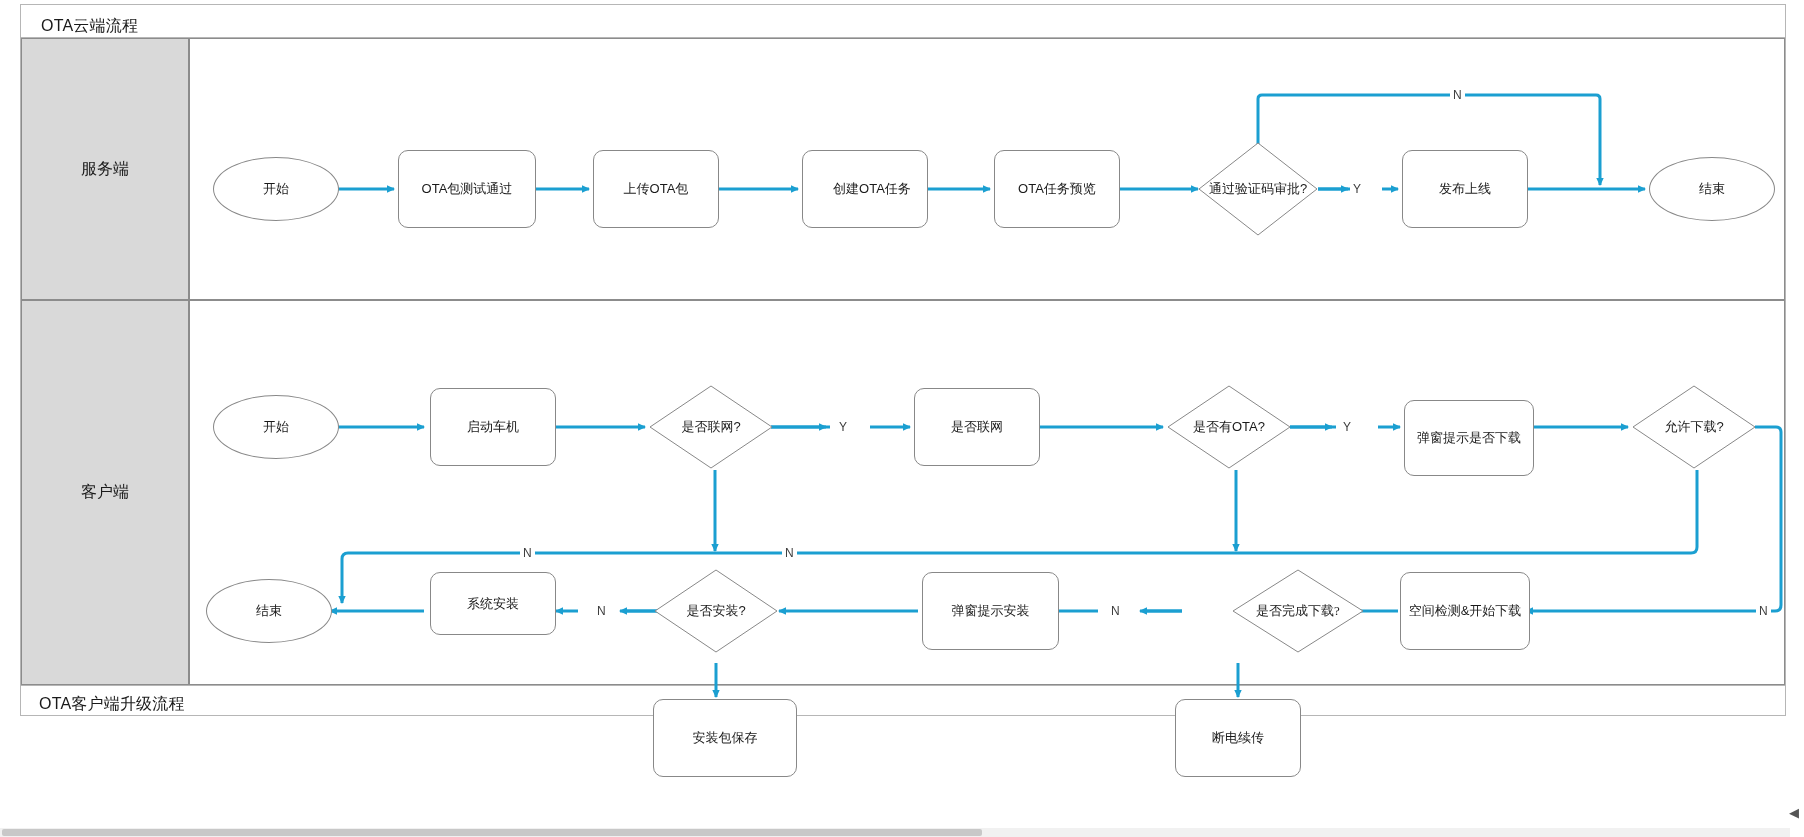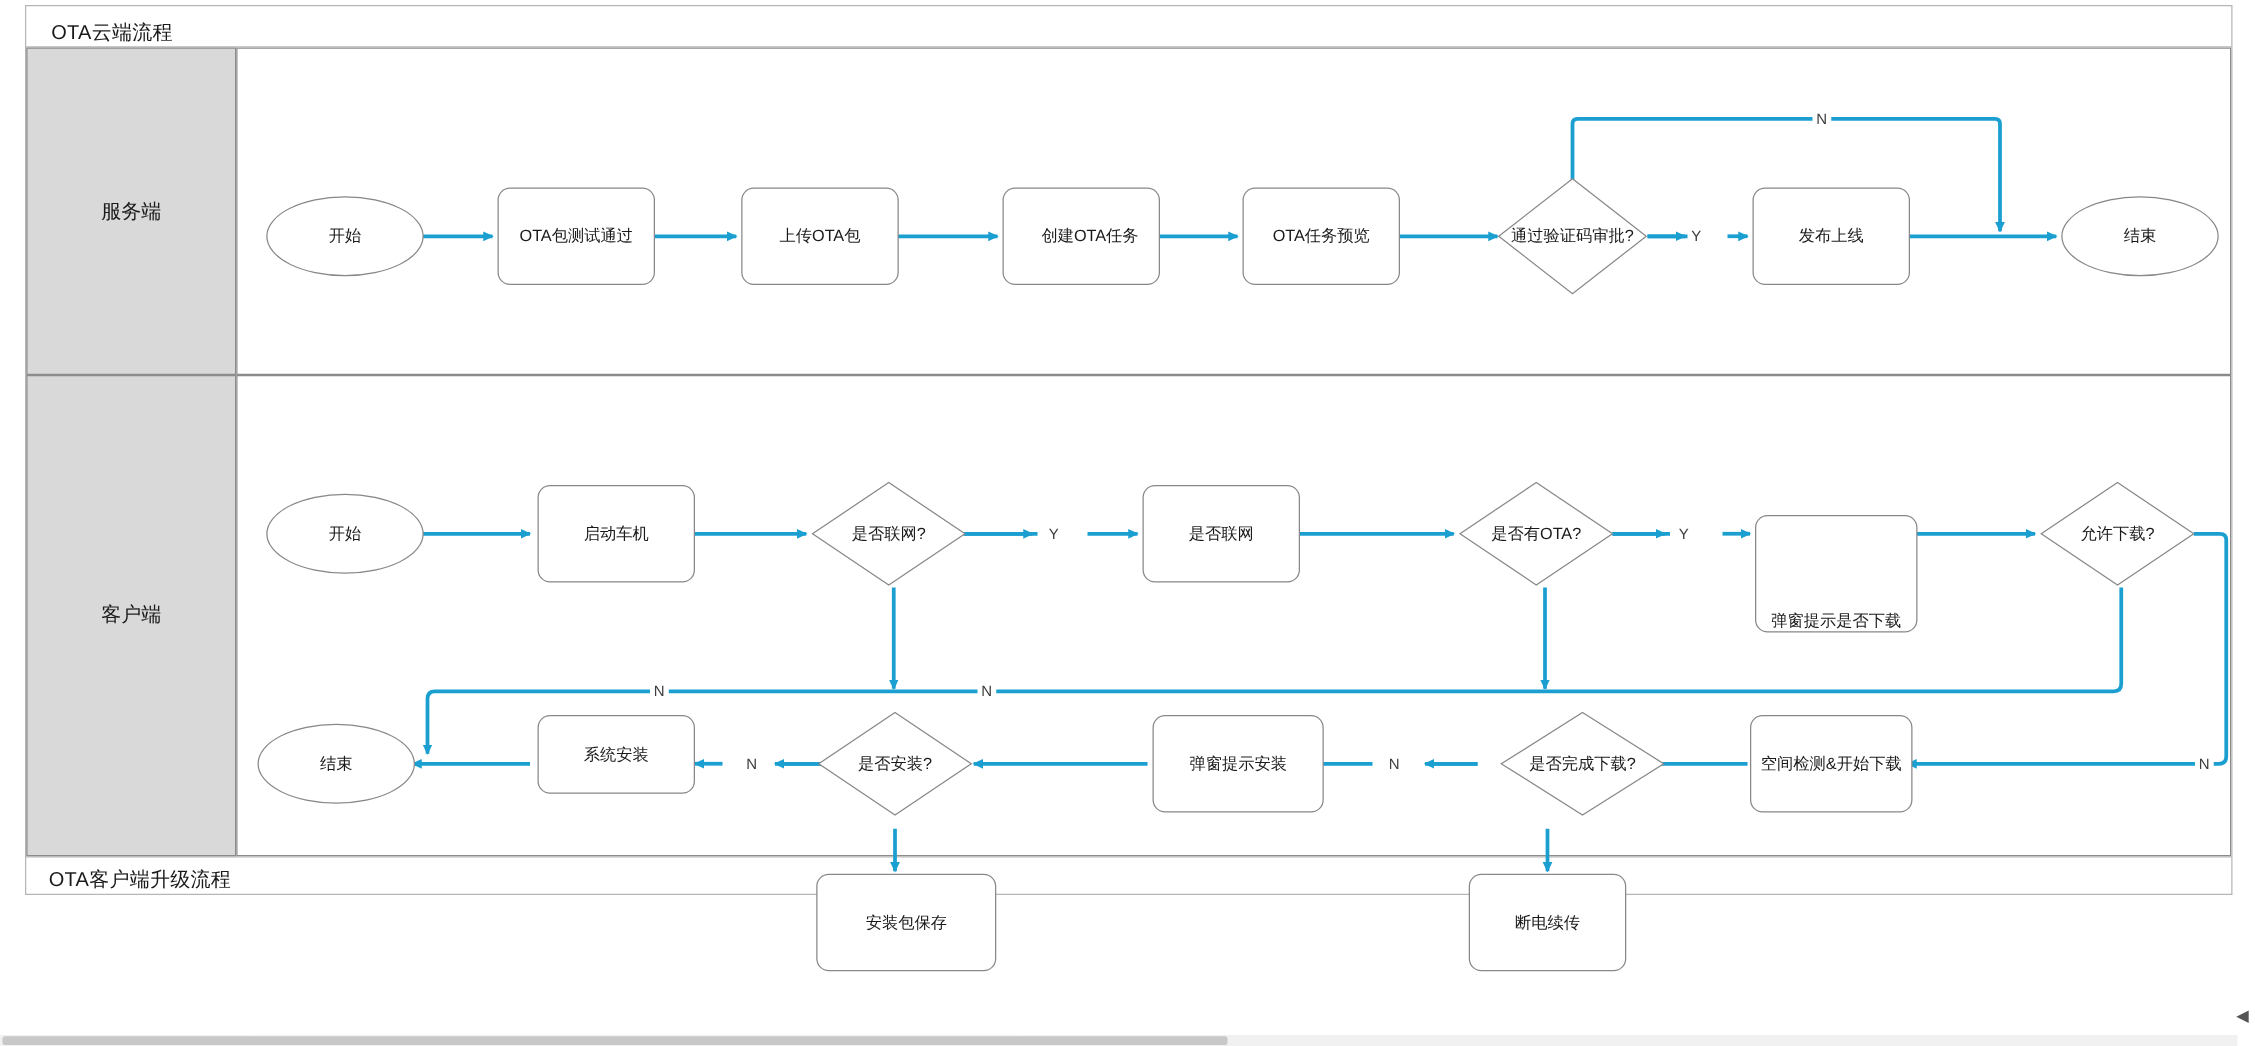--- a/index.html
+++ b/index.html
@@ -118,21 +118,21 @@
       <path d="M771,427 L830,427"></path>
       <path d="M1290,427 L1336,427"></path>
       <path d="M1182,611 L1144,611"></path>
       <path d="M664,611 L624,611"></path>
     </g>
   </svg>
 
   <div class="node ellipse" style="left:213px;top:157px;width:126px;height:64px;">
     <span>开始</span>
   </div>
-  <div class="node process" style="left:398px;top:150px;width:126px;height:78px;">
+  <div class="node process" style="left:398px;top:150px;width:138px;height:78px;">
     <span>OTA包测试通过</span>
   </div>
   <div class="node process" style="left:593px;top:150px;width:126px;height:78px;">
     <span>上传OTA包</span>
   </div>
   <div class="node process" style="left:802px;top:150px;width:126px;height:78px;padding-left:14px;">
     <span>创建OTA任务</span>
   </div>
   <div class="node process" style="left:994px;top:150px;width:126px;height:78px;">
     <span>OTA任务预览</span>
@@ -164,34 +164,34 @@
   </div>
   <div class="node process" style="left:914px;top:388px;width:126px;height:78px;">
     <span>是否联网</span>
   </div>
   <div class="node decision" style="left:1167px;top:385px;width:124px;height:84px;">
     <svg width="124" height="84" viewBox="0 0 124 84" xmlns="http://www.w3.org/2000/svg">
       <polygon points="62,1 123,42 62,83 1,42" fill="#ffffff" stroke="#888888" stroke-width="1"></polygon>
     </svg>
     <span class="dlabel">是否有OTA?</span>
   </div>
-  <div class="node process" style="left:1404px;top:412px;width:130px;height:94px;align-items:flex-end;">
+  <div class="node process" style="left:1404px;top:400px;width:130px;height:76px;">
     <span>弹窗提示是否下载</span>
   </div>
   <div class="node decision" style="left:1632px;top:385px;width:124px;height:84px;">
     <svg width="124" height="84" viewBox="0 0 124 84" xmlns="http://www.w3.org/2000/svg">
       <polygon points="62,1 123,42 62,83 1,42" fill="#ffffff" stroke="#888888" stroke-width="1"></polygon>
     </svg>
     <span class="dlabel">允许下载?</span>
   </div>
 
   <div class="node process" style="left:1400px;top:572px;width:130px;height:78px;">
     <span>空间检测&amp;开始下载</span>
   </div>
-  <div class="node decision" style="left:1200px;top:569px;width:132px;height:84px;">
+  <div class="node decision" style="left:1232px;top:569px;width:132px;height:84px;font-family:Liberation Serif, serif;">
     <svg width="132" height="84" viewBox="0 0 132 84" xmlns="http://www.w3.org/2000/svg">
       <polygon points="66,1 131,42 66,83 1,42" fill="#ffffff" stroke="#888888" stroke-width="1"></polygon>
     </svg>
     <span class="dlabel">是否完成下载?</span>
   </div>
   <div class="node process" style="left:922px;top:572px;width:137px;height:78px;text-align:right;">
     <span>弹窗提示安装</span>
   </div>
   <div class="node decision" style="left:654px;top:569px;width:124px;height:84px;">
     <svg width="124" height="84" viewBox="0 0 124 84" xmlns="http://www.w3.org/2000/svg">

